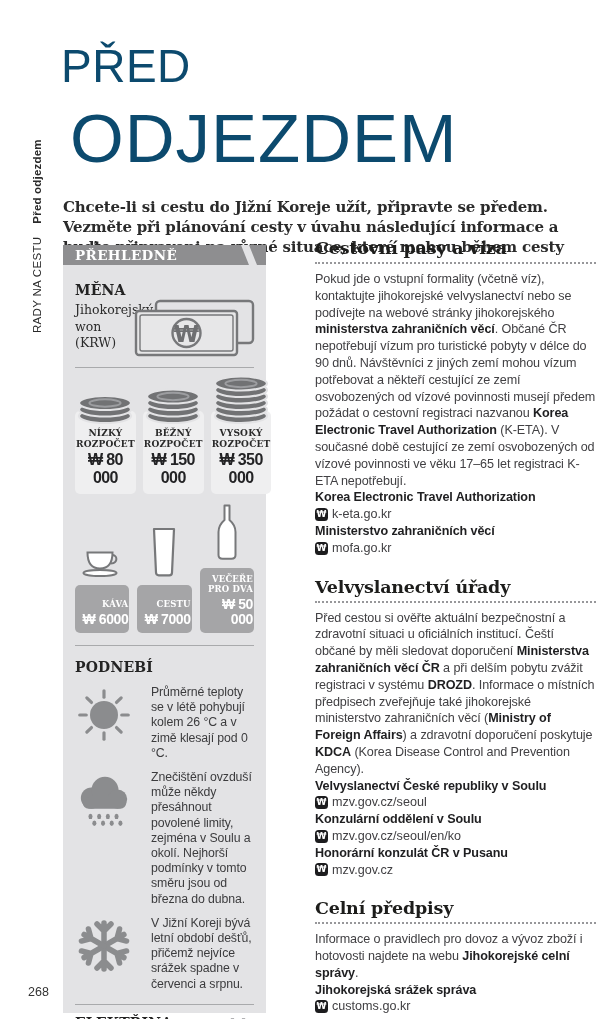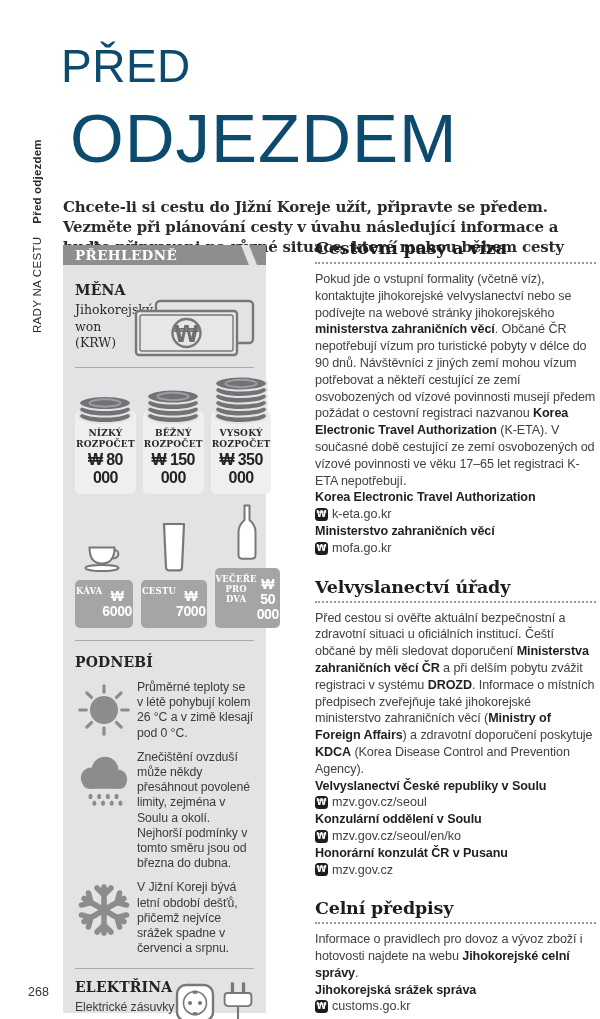--- a/index.html
+++ b/index.html
@@ -43,28 +43,28 @@
   .budget-cell{flex:1;display:flex;flex-direction:column;align-items:center;}
   .budget-cell svg{margin-bottom:-14px;position:relative;z-index:2;}
   .budget-box{width:100%;background:#efeff0;border-radius:5px;padding:17px 1px 7px;
         text-align:center;box-sizing:border-box;}
   .budget-label{font:700 9px/10.5px "DejaVu Serif",serif;color:#2a2a2a;white-space:pre-line;letter-spacing:.2px;}
   .budget-value{font:700 16px/18px "Liberation Sans",sans-serif;color:#232325;letter-spacing:-.6px;margin-top:2px;}
 
   .item-row{display:flex;gap:8px;margin:10px 12px 0;align-items:flex-end;}
   .item-cell{flex:1;display:flex;flex-direction:column;align-items:center;}
   .item-cell svg{margin-bottom:4px;}
-  .item-box{width:100%;background:#a5a5a7;border-radius:5px;padding:6px 1px 6px;text-align:center;
-        color:#fff;display:flex;flex-direction:row;justify-content:flex-end;min-height:48px;box-sizing:border-box;}
+  .item-box{width:100%;background:#a5a5a7;border-radius:5px;padding:6px 1px 6px;text-align:right;
+        color:#fff;display:flex;flex-direction:column;justify-content:flex-end;min-height:48px;box-sizing:border-box;}
   .item-label{font:700 8.5px/10px "DejaVu Serif",serif;letter-spacing:.2px;white-space:pre-line;}
   .item-value{font:700 14px/15px "Liberation Sans",sans-serif;letter-spacing:-.4px;margin-top:3px;}
 
   .climate{margin:12px 12px 0;}
   .climate-rows{margin-top:9px;}
-  .climate-row{display:grid;grid-template-columns:58px 1fr;column-gap:4px;align-items:start;margin-bottom:9px;}
+  .climate-row{display:grid;grid-template-columns:58px 1fr;column-gap:18px;align-items:start;margin-bottom:9px;}
   .climate-row .cicon{display:flex;justify-content:center;padding-top:2px;}
   .climate-row .ctext{font:400 12.3px/15.2px "Liberation Sans",sans-serif;color:#3c3c3e;letter-spacing:-.1px;}
 
   .elec{position:relative;margin:9px 12px 0;}
   .elec-text{width:118px;font:400 12.3px/16.2px "Liberation Sans",sans-serif;color:#3c3c3e;margin-top:3px;letter-spacing:-.1px;}
   .elec-icons{position:absolute;right:0;top:3px;display:flex;flex-direction:column;gap:14px;}
   .elec-ir{display:flex;gap:7px;align-items:center;}
 
   
   .rcol{position:absolute;left:315px;top:238px;width:281px;}

